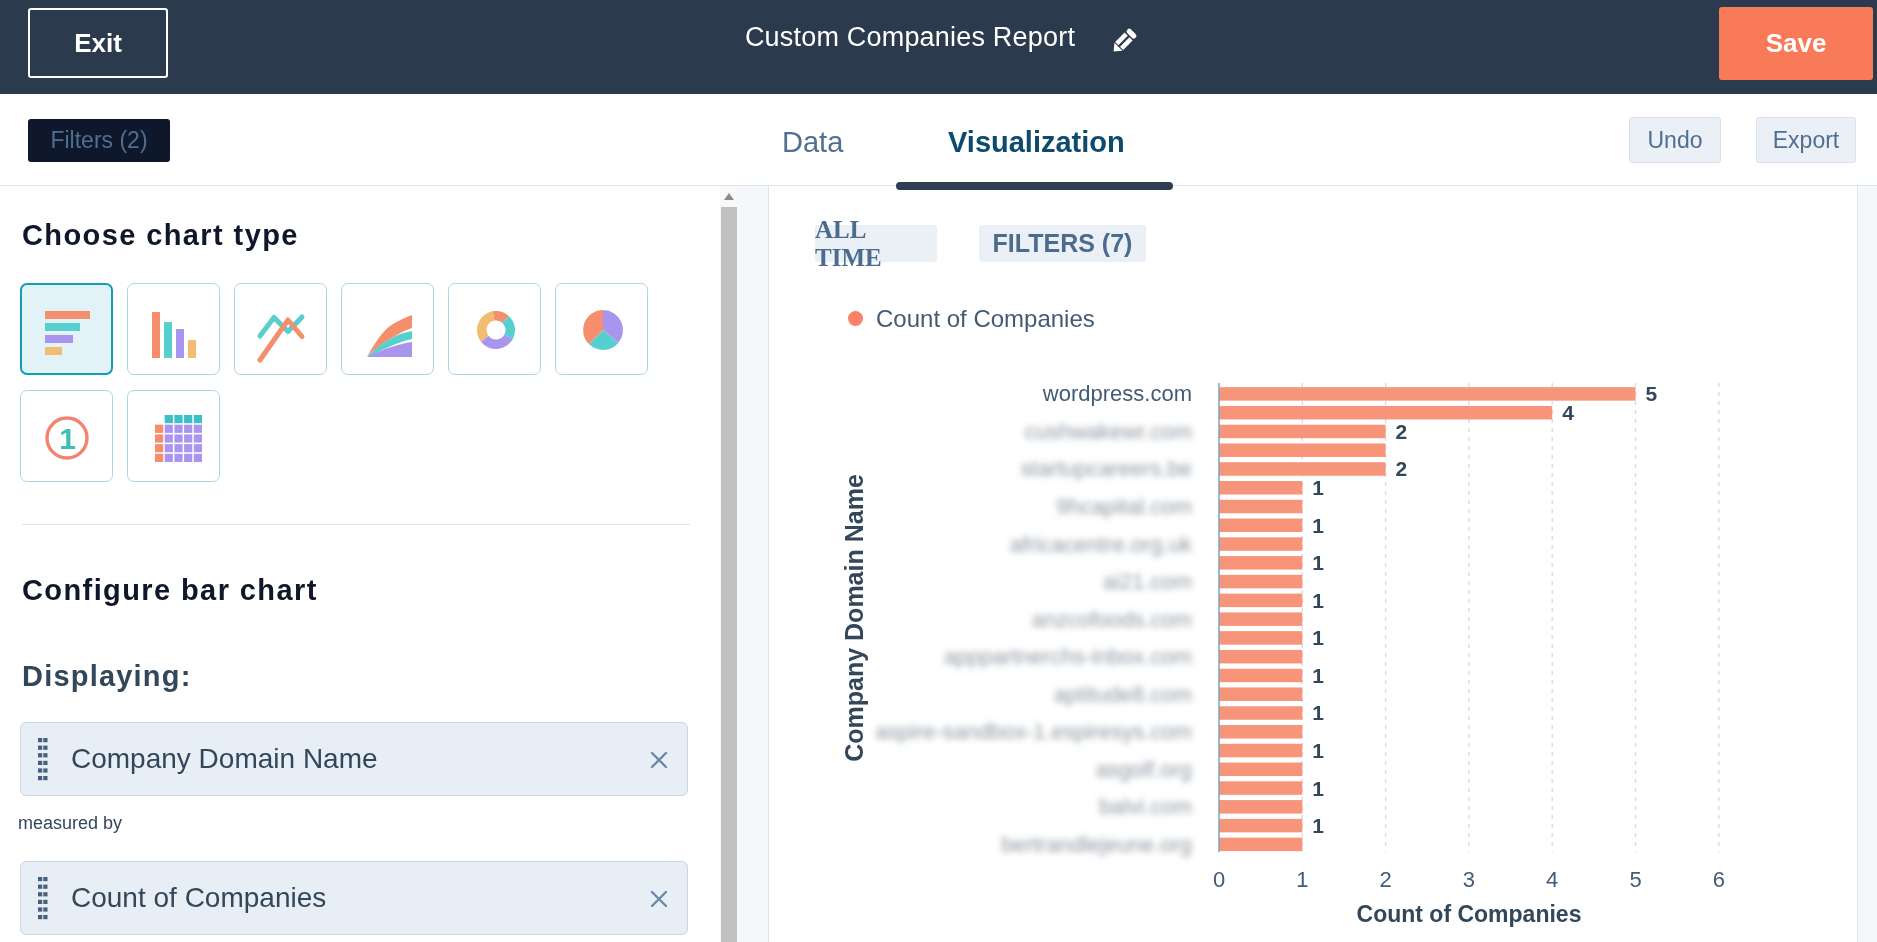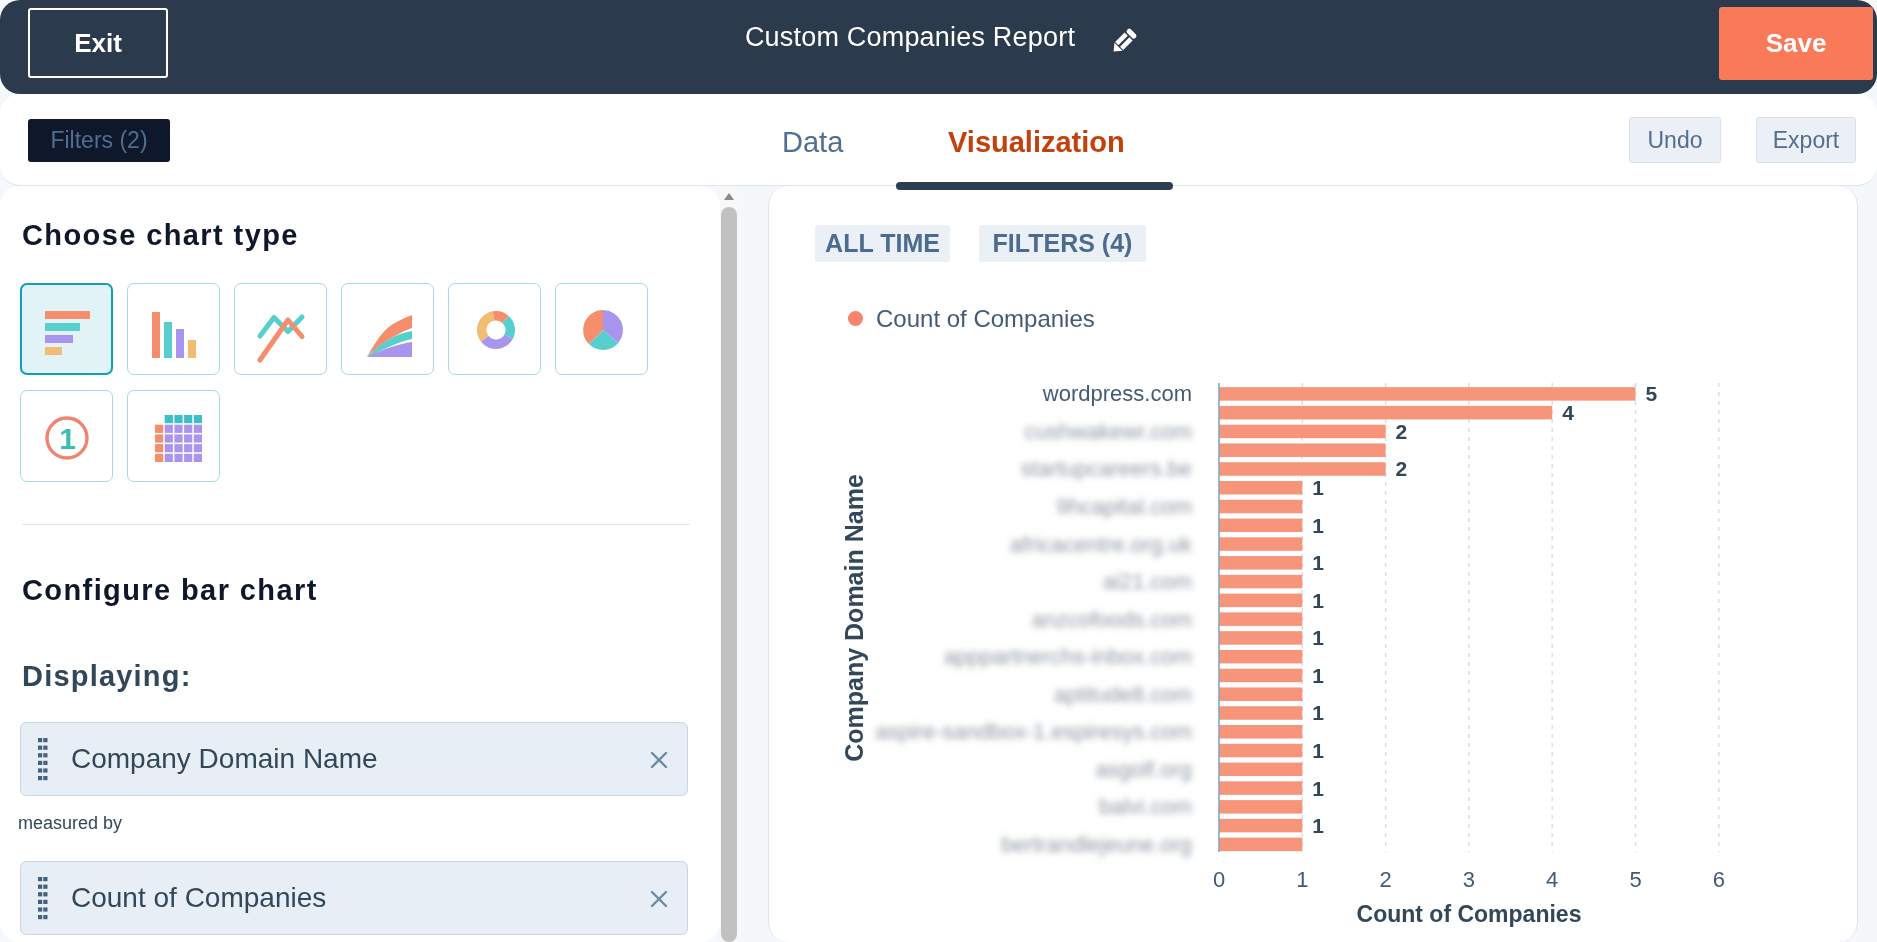--- a/index.html
+++ b/index.html
@@ -1,17 +1,17 @@
 <!DOCTYPE html>
 <html><head><meta charset="utf-8">
 <style>
 * { margin:0; padding:0; box-sizing:border-box; }
 body { width:1877px; height:942px; overflow:hidden; background:#f5f8fa;
   font-family:"Liberation Sans",sans-serif; position:relative; }
-.abs { position:absolute;border-radius:20px; }
+.abs { position:absolute; }
 </style></head>
 <body>
 
 <div class="abs" style="left:0;top:0;width:1877px;height:94px;background:#2b3a4c;">
   <div class="abs" style="left:28px;top:8px;width:140px;height:70px;border:2px solid #fff;border-radius:3px;
        color:#fff;font-size:26px;font-weight:bold;display:flex;align-items:center;justify-content:center;">Exit</div>
   <div class="abs" style="left:1719px;top:7px;width:154px;height:73px;background:#f87a59;border-radius:3px;
        color:#fff;font-size:26px;font-weight:bold;display:flex;align-items:center;justify-content:center;">Save</div>
   <div class="abs" style="left:0;top:22px;width:1877px;display:flex;align-items:flex-start;justify-content:center;">
     <span style="color:#fff;font-size:27px;line-height:1.18;letter-spacing:0.2px;margin-left:8px;">Custom Companies Report</span>
@@ -23,21 +23,21 @@
 <path d="M11.4,23.5 L22.8,23.5 L17.1,30.4 Z"></path>
 </g>
 </svg>
   </div>
 </div>
 
 <div class="abs" style="left:0;top:94px;width:1877px;height:92px;background:#fff;border-bottom:1px solid #dfe3eb;">
   <div class="abs" style="left:28px;top:25px;width:142px;height:43px;background:#0f172a;border-radius:3px;
        color:#506e91;font-size:23px;display:flex;align-items:center;justify-content:center;">Filters (2)</div>
   <div class="abs" style="left:782px;top:32px;color:#516f90;font-size:29px;">Data</div>
-  <div class="abs" style="left:948px;top:32px;color:#c2410c;font-size:29px;font-weight:bold;">Visualization</div>
+  <div class="abs" style="left:948px;top:32px;color:#0c4a6e;font-size:29px;font-weight:bold;">Visualization</div>
   <div class="abs" style="left:1629px;top:23px;width:92px;height:46px;background:#eaf0f6;border:1px solid #d9e2ec;border-radius:3px;
        color:#506e91;font-size:23px;display:flex;align-items:center;justify-content:center;">Undo</div>
   <div class="abs" style="left:1756px;top:23px;width:100px;height:46px;background:#eaf0f6;border:1px solid #d9e2ec;border-radius:3px;
        color:#506e91;font-size:23px;display:flex;align-items:center;justify-content:center;">Export</div>
 </div>
 <div class="abs" style="left:896px;top:182px;width:277px;height:8px;border-radius:4px;background:#2d3e50;z-index:5;"></div>
 
 <div class="abs" style="left:0;top:186px;width:720px;height:756px;background:#fff;"></div>
 <div class="abs" style="left:22px;top:219px;font-size:29px;font-weight:bold;color:#0f172a;letter-spacing:1.4px;">Choose chart type</div>
 <div style="position:absolute;left:20px;top:283px;width:93px;height:92px;box-sizing:border-box;border-radius:7px;border:2.5px solid #109fb7;background:#e2f3f7;">
@@ -151,24 +151,24 @@
 </div>
 
 <div class="abs" style="left:720px;top:186px;width:18px;height:756px;background:#f8f8f8;">
   <svg width="18" height="20" style="position:absolute;left:0;top:3px">
       <path d="M9,4 L14,11 L4,11 Z" fill="#8a8a8a"></path>
     </svg>
   <div class="abs" style="left:1px;top:21px;width:16px;height:735px;background:#c1c1c1;"></div>
 </div>
 
 <div class="abs" style="left:768px;top:186px;width:1090px;height:756px;background:#fff;border-left:1px solid #dfe3eb;border-right:1px solid #dfe3eb;"></div>
-<div class="abs" style="left:815px;top:225px;width:135px;height:37px;background:#eaf0f6;border-radius:3px;
-     color:#4b6b8f;font-size:25px;font-weight:bold;display:flex;align-items:center;justify-content:center;">ALL TIME</div>
+<div class="abs" style="left:815px;top:225px;width:122px;height:37px;background:#eaf0f6;border-radius:3px;
+     color:#4b6b8f;font-size:25px;font-weight:bold;display:flex;align-items:center;justify-content:center;font-family:Liberation Serif, serif;">ALL TIME</div>
 <div class="abs" style="left:979px;top:225px;width:167px;height:37px;background:#eaf0f6;border-radius:3px;
-     color:#4b6b8f;font-size:25px;font-weight:bold;display:flex;align-items:center;justify-content:center;">FILTERS (4)</div>
+     color:#4b6b8f;font-size:25px;font-weight:bold;display:flex;align-items:center;justify-content:center;">FILTERS (7)</div>
 <div class="abs" style="left:848px;top:311px;width:15px;height:15px;border-radius:50%;background:#f8836a;"></div>
 <div class="abs" style="left:876px;top:305px;color:#425b76;font-size:24px;">Count of Companies</div>
 <svg width="1090" height="756" viewBox="768 186 1090 756" xmlns="http://www.w3.org/2000/svg" style="position:absolute;left:768px;top:186px;font-family:'Liberation Sans',sans-serif">
 <defs>
       <filter id="bl" x="-30%" y="-60%" width="160%" height="220%">
         <feGaussianBlur stdDeviation="3.1"></feGaussianBlur>
       </filter>
     </defs>
 <line x1="1302.3" y1="383.0" x2="1302.3" y2="852.0" stroke="#d7dce2" stroke-width="1.4" stroke-dasharray="4,5"></line>
 <line x1="1385.6" y1="383.0" x2="1385.6" y2="852.0" stroke="#d7dce2" stroke-width="1.4" stroke-dasharray="4,5"></line>

